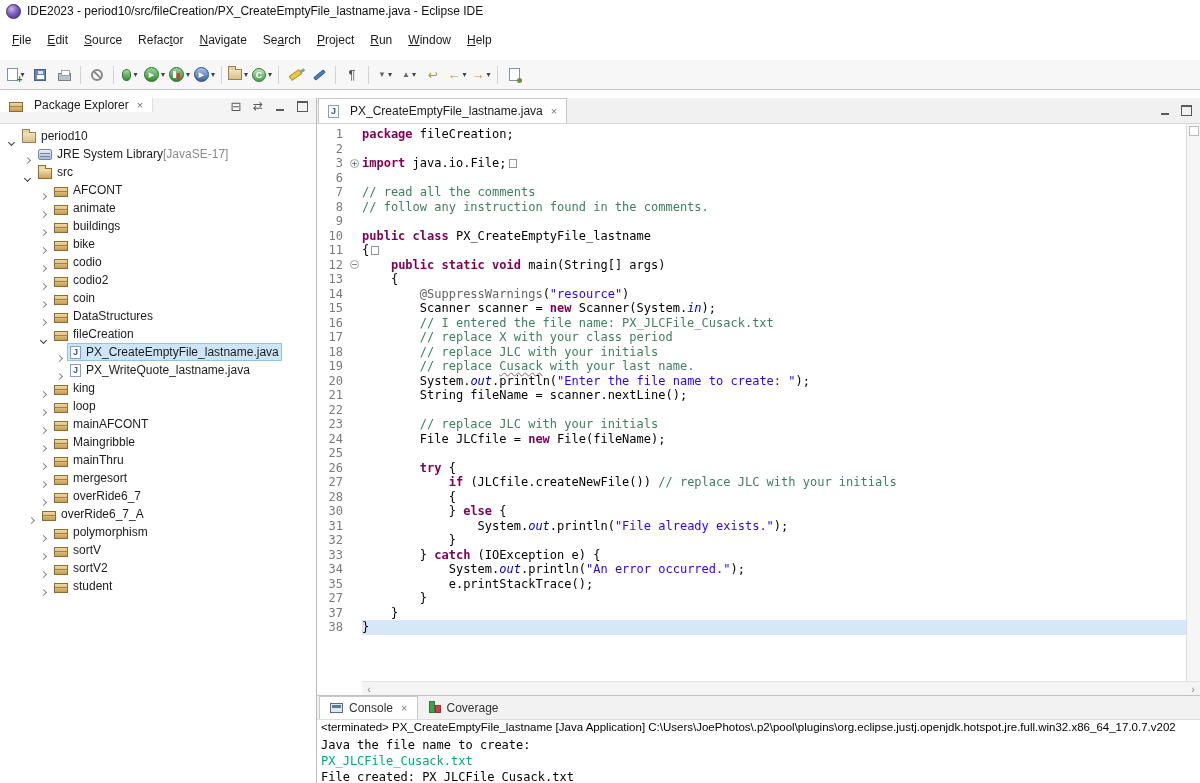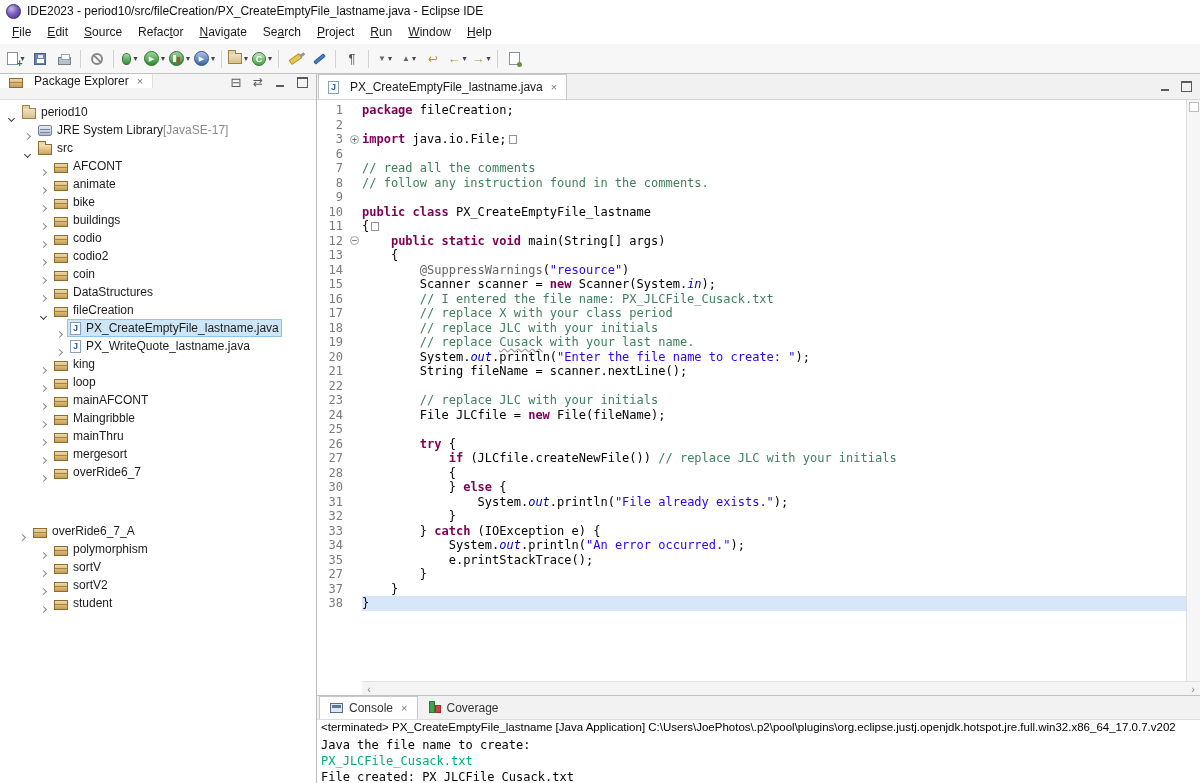--- a/index.html
+++ b/index.html
@@ -1,18 +1,18 @@
 <!DOCTYPE html>
 <html style="--kw: #7f0055; --str: #2a00ff; --cmt: #3f7f5f; --sf: #0000c0; --stdin: #00aa7b; --curline: #d8e7f8;"><head>
 <meta charset="utf-8">
 <style>
   * { box-sizing: border-box; margin: 0; padding: 0; }
   html,body { width:1200px; height:783px; overflow:hidden; background:#fff; }
   body { font-family:"Liberation Sans","DejaVu Sans",sans-serif; font-size:12px; color:#1a1a1a; }
-  .app { width:1200px; height:783px; display:flex; flex-direction:column; background:#fff; }
+  .app { width:1200px; height:783px; display:flex; flex-direction:column; background:#fff;gap:8px; }
 
   
   .titlebar { height:22px; flex:none; display:flex; align-items:center; gap:6px; padding-left:6px; background:#fff; }
   .appicon { width:15px; height:15px; border-radius:50%; flex:none;
              background: radial-gradient(circle at 35% 30%, #c8b8ea 0%, #7a5fc0 45%, #472e86 100%);
              border:1px solid #3a2a6e; }
   .title { font-size:12px; color:#111; white-space:nowrap; }
   .menubar { height:22px; flex:none; display:flex; align-items:stretch; padding-left:4px; background:#fff; }
   .mitem { padding:3px 8px 0 8px; cursor:default; }
   .toolbar { height:30px; flex:none; display:flex; align-items:center; padding:0 4px; background:#f7f7f7;
@@ -288,28 +288,28 @@
             <span class="twisty"></span>
             <span class="selbox">
               <span class="ti ti-package"></span>
               <span class="tlabel">animate</span>
             </span>
           </div>
           <div class="trow" style="padding-left: 36px;">
             <span class="twisty"></span>
             <span class="selbox">
               <span class="ti ti-package"></span>
+              <span class="tlabel">buildings</span>
+            </span>
+          </div>
+          <div class="trow" style="padding-left: 36px;">
+            <span class="twisty"></span>
+            <span class="selbox">
+              <span class="ti ti-package"></span>
               <span class="tlabel">bike</span>
-            </span>
-          </div>
-          <div class="trow" style="padding-left: 36px;">
-            <span class="twisty"></span>
-            <span class="selbox">
-              <span class="ti ti-package"></span>
-              <span class="tlabel">buildings</span>
             </span>
           </div>
           <div class="trow" style="padding-left: 36px;">
             <span class="twisty"></span>
             <span class="selbox">
               <span class="ti ti-package"></span>
               <span class="tlabel">codio</span>
             </span>
           </div>
           <div class="trow" style="padding-left: 36px;">
@@ -396,21 +396,21 @@
               <span class="tlabel">mergesort</span>
             </span>
           </div>
           <div class="trow" style="padding-left: 36px;">
             <span class="twisty"></span>
             <span class="selbox">
               <span class="ti ti-package"></span>
               <span class="tlabel">overRide6_7</span>
             </span>
           </div>
-          <div class="trow" style="padding-left: 15px; margin-top: 41px;">
+          <div class="trow" style="padding-left: 24px;">
             <span class="twisty"></span>
             <span class="selbox">
               <span class="ti ti-package"></span>
               <span class="tlabel">overRide6_7_A</span>
             </span>
           </div>
           <div class="trow" style="padding-left: 36px;">
             <span class="twisty"></span>
             <span class="selbox">
               <span class="ti ti-package"></span>

